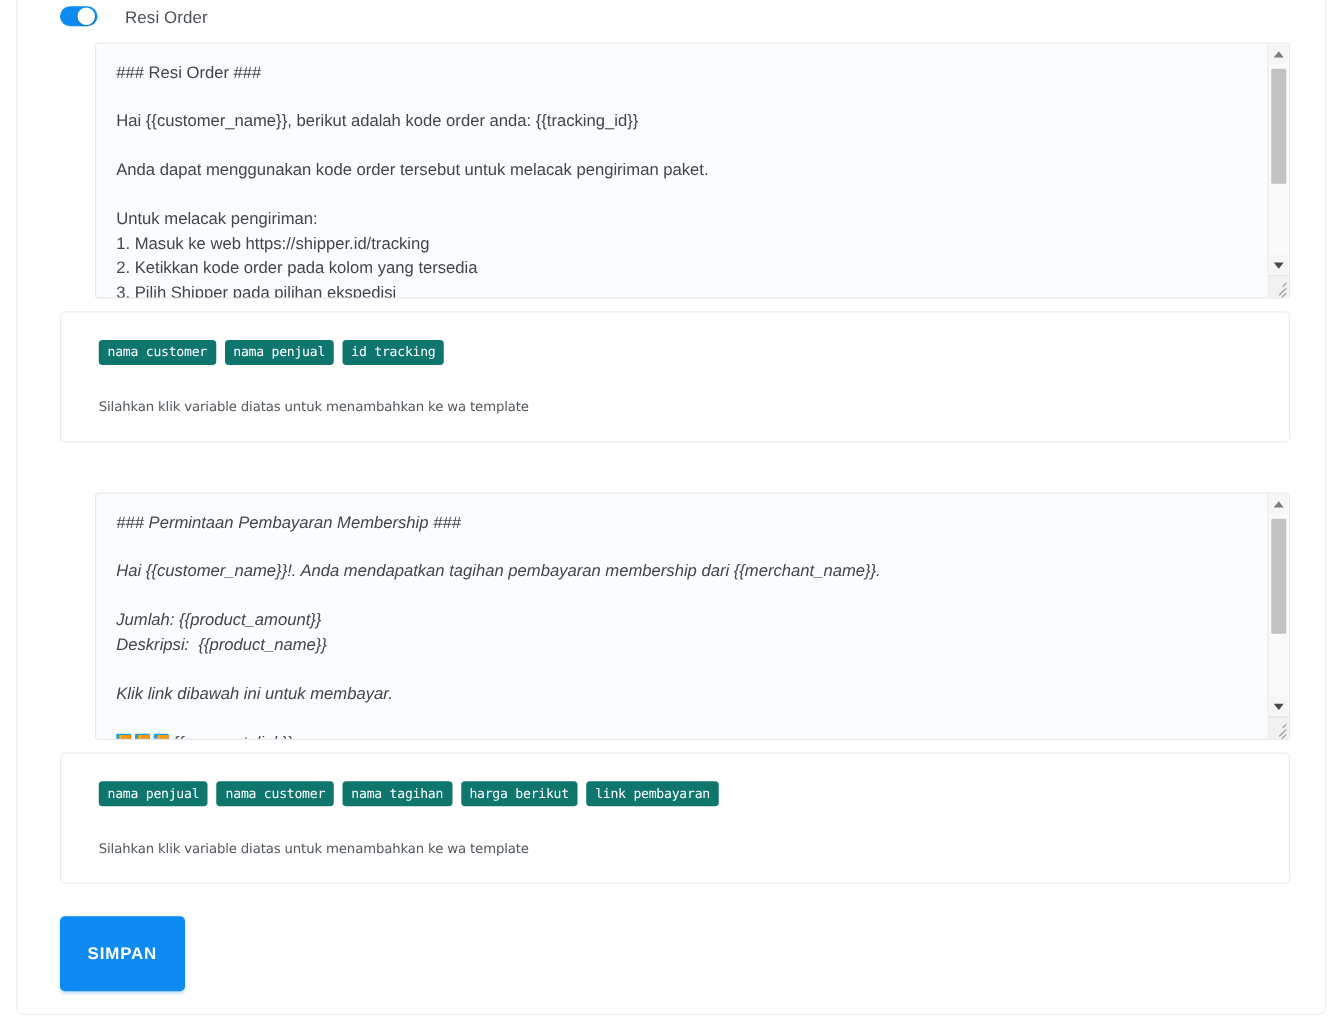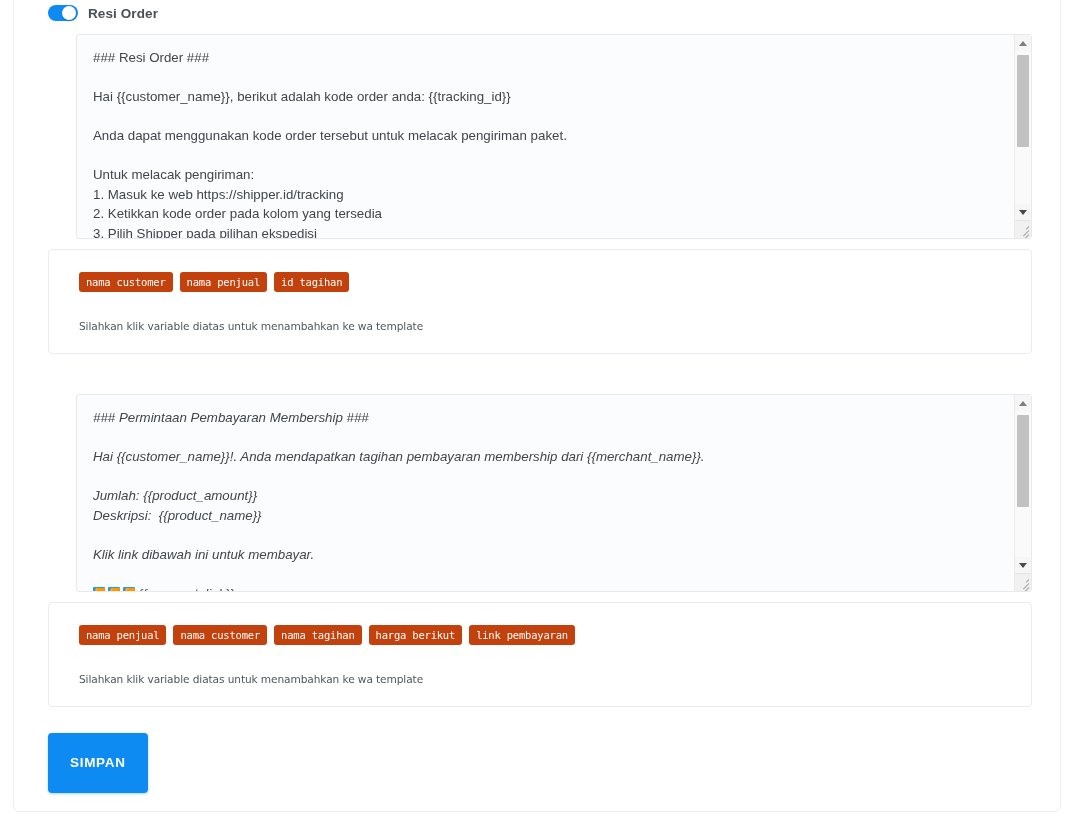--- a/index.html
+++ b/index.html
@@ -54,26 +54,25 @@
     position: absolute;
     top: 1px;
     left: 14px;
     width: 14px;
     height: 14px;
     border-radius: 50%;
     background: #ffffff;
     box-shadow: 0 1px 2px rgba(0,0,0,0.18);
   }
   .toggle-label {
-    margin-left: 10px;
+    margin-left: 22px;
     font-size: 13.5px;
     color: #4a5056;
     letter-spacing: 0.1px;
     white-space: nowrap;
-    font-weight: bold;
   }
 
   
   .ta-wrap {
     position: relative;
     margin-top: 9px;
     background: #fbfcfd;
     border: 1px solid #e6e9ee;
     border-radius: 3px;
     box-sizing: border-box;
@@ -190,21 +189,21 @@
   }
   .vars-panel.one { height: 105px; }
   .vars-panel.two { height: 105px; }
   .chips {
     display: flex;
     flex-wrap: wrap;
     gap: 7px;
     align-items: center;
   }
   .chip {
-    background: #c2410c;
+    background: #0f766e;
     color: #ffffff;
     font-family: "DejaVu Sans Mono", monospace;
     font-size: 10.5px;
     letter-spacing: -0.2px;
     padding: 4px 7px 4px 7px;
     border-radius: 3px;
     line-height: 12px;
     cursor: pointer;
     white-space: nowrap;
   }
@@ -279,21 +278,21 @@
           <span style="bottom:1px;width:12px;"></span>
           <span style="bottom:5px;width:8px;"></span>
           <span style="bottom:9px;width:4px;"></span>
         </div>
       </div>
 
       <div class="vars-panel one">
         <div class="chips">
           <span class="chip">nama customer</span>
           <span class="chip">nama penjual</span>
-          <span class="chip">id tagihan</span>
+          <span class="chip">id tracking</span>
         </div>
         <div class="vars-hint">Silahkan klik variable diatas untuk menambahkan ke wa template</div>
       </div>
     </div>
 
     <div class="section-gap"></div>
 
     <div>
 
 

